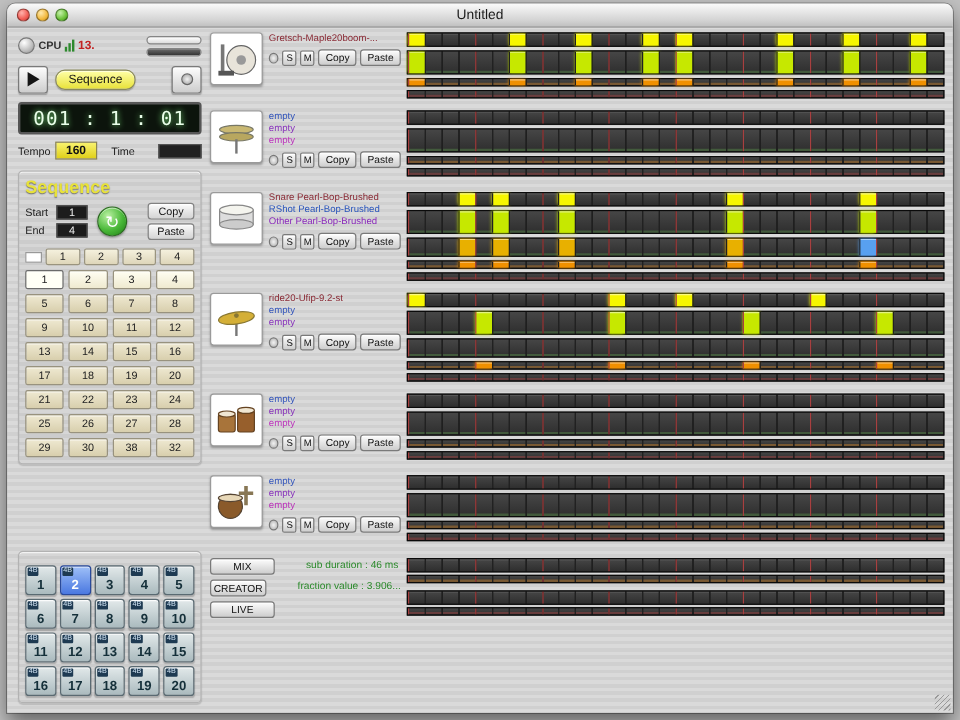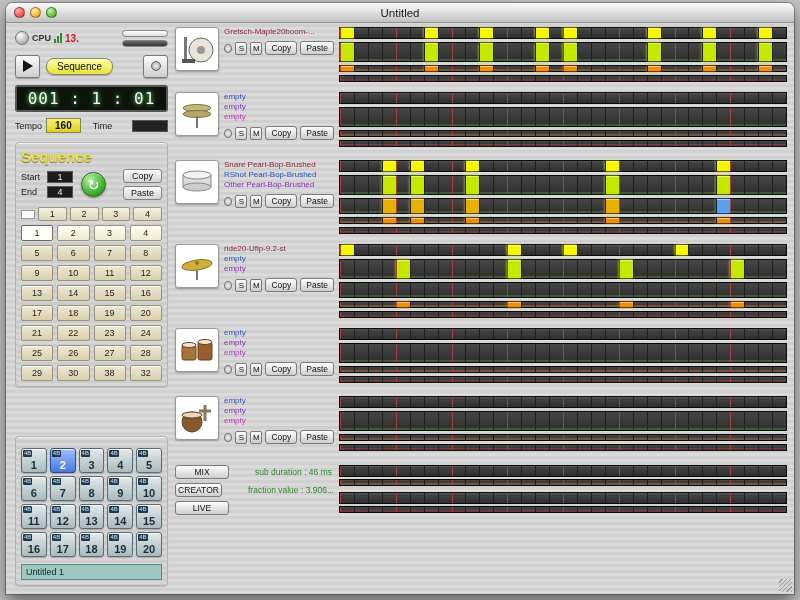--- a/index.html
+++ b/index.html
@@ -107,21 +107,21 @@
   .t-grid { flex:1; display:flex; flex-direction:column; gap:3px; }
   .g-row { display:grid; grid-template-columns:repeat(32,1fr); background:#141414; border:1px solid #0a0a0a; }
   .cell { background:linear-gradient(#464646,#2e2e2e); border-left:1px solid #212121; position:relative; }
   .cell.beat { border-left:1px solid #a84040; }
   .g-row.tg .cell { box-shadow:inset 0 -2px 0 rgba(110,190,90,.30); }
   .g-row.to .cell { box-shadow:inset 0 -2px 0 rgba(235,150,50,.38); }
   .g-row.tr .cell { box-shadow:inset 0 -2px 0 rgba(215,80,80,.32); }
   .g-row.tp .cell { box-shadow:inset 0 1px 0 rgba(255,255,255,.10); }
   .bottom { display:flex; gap:5px; margin-top:4px; }
   .b-left { width:159px; flex:0 0 auto; display:flex; flex-direction:column; gap:4px; }
-  .b-row { display:flex; align-items:center; gap:6px; }
+  .b-row { display:flex; align-items:flex-start; gap:6px; }
   .b-btn { width:54px; height:14px; font-size:8.5px; color:#111; display:flex; align-items:center; justify-content:center;
     border:1px solid #7a7a7a; border-radius:3px; background:linear-gradient(#fdfdfd,#cdcdcd); box-shadow:inset 0 1px 0 #fff; }
   .b-text { font-size:8.5px; color:#2a8a2a; white-space:nowrap;padding-left:20px; }
   .b-grids { flex:1; display:flex; flex-direction:column; gap:6px; }
   .grip { position:absolute; right:2px; bottom:2px; width:13px; height:13px;
     background:repeating-linear-gradient(135deg,transparent 0 2px,#9a9a9a 2px 3px); }
 </style>
 </head>
 <body>
 
@@ -315,21 +315,20 @@
             </button>
             <button class="p-btn">
               <span class="p-badge">4B</span>
               <span>19</span>
             </button>
             <button class="p-btn">
               <span class="p-badge">4B</span>
               <span>20</span>
             </button>
           </div>
-        <input class="name-field" value="Untitled 1" style="">
       </div>
     </div>
 
     <div class="main">
       <div>
           <div class="track">
             <div class="t-icon">
               <svg width="38" height="38">
                 <circle cx="23" cy="20" r="12" fill="#e8e4da" stroke="#666"></circle>
                 <circle cx="23" cy="20" r="4" fill="#999"></circle>

